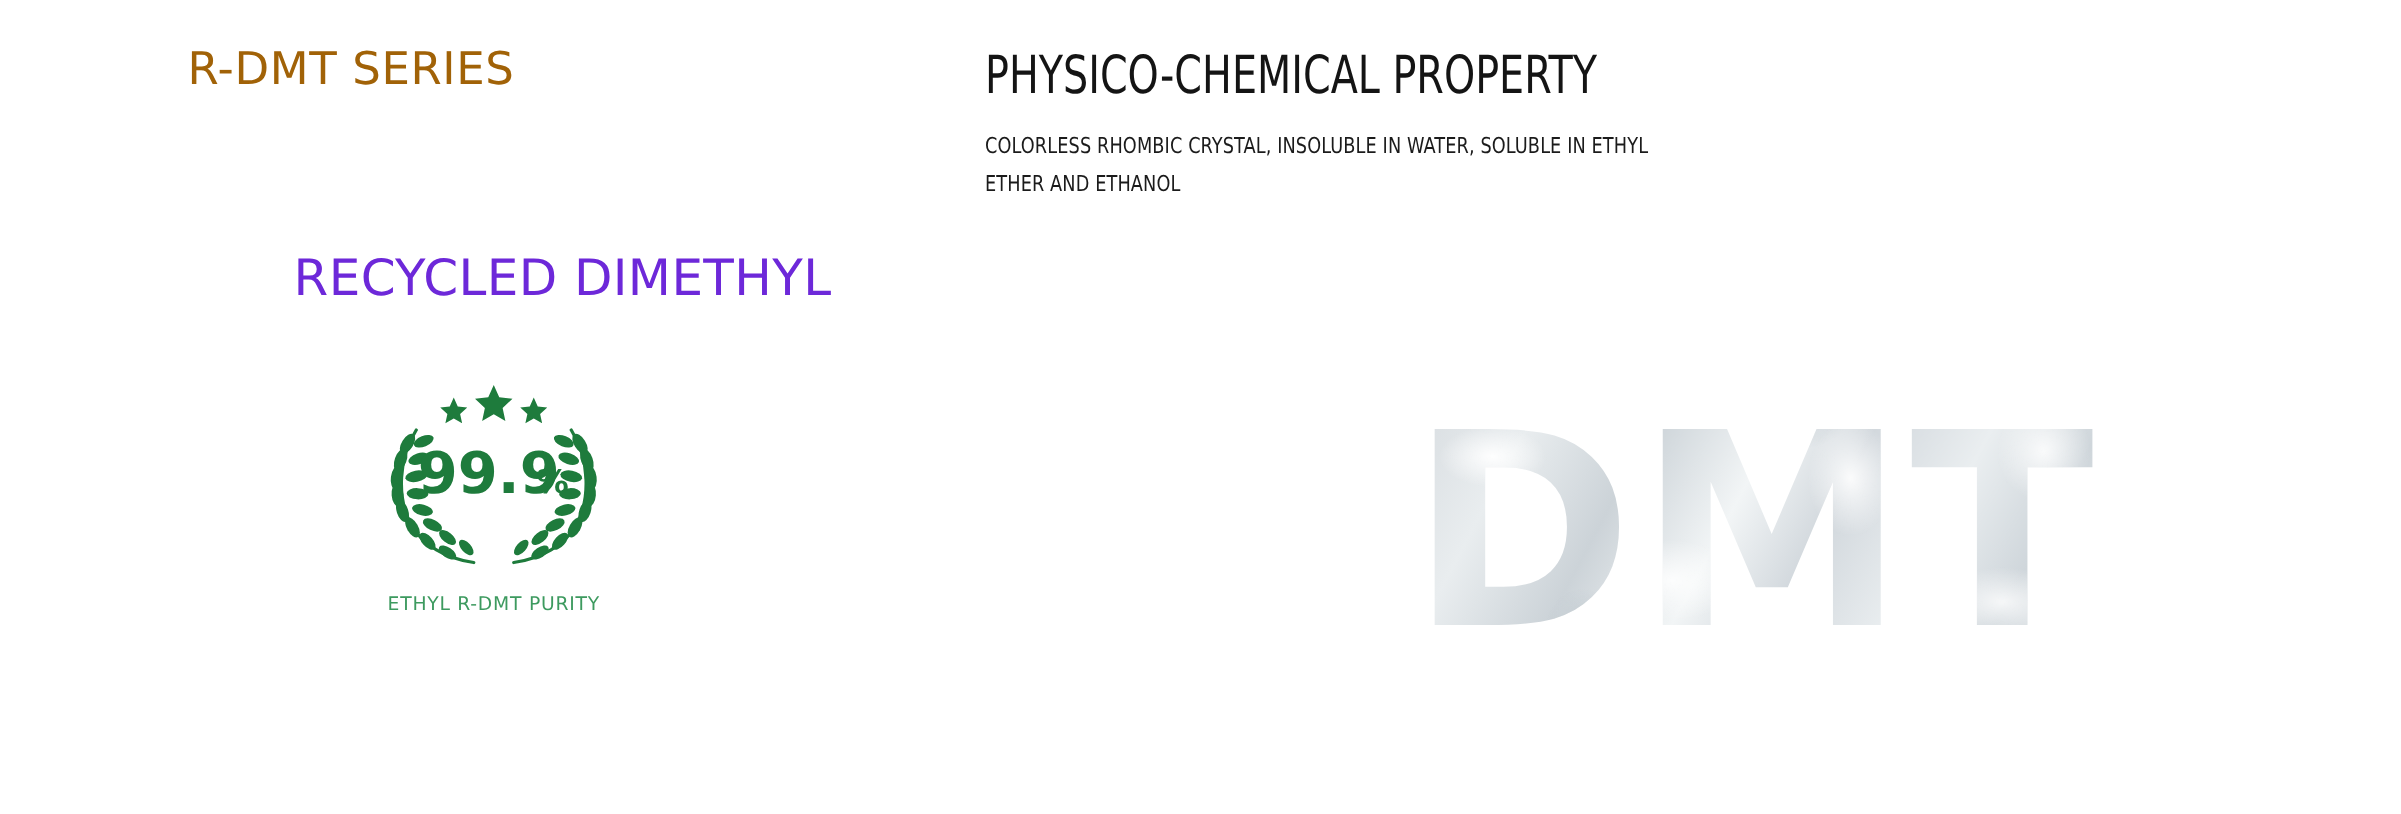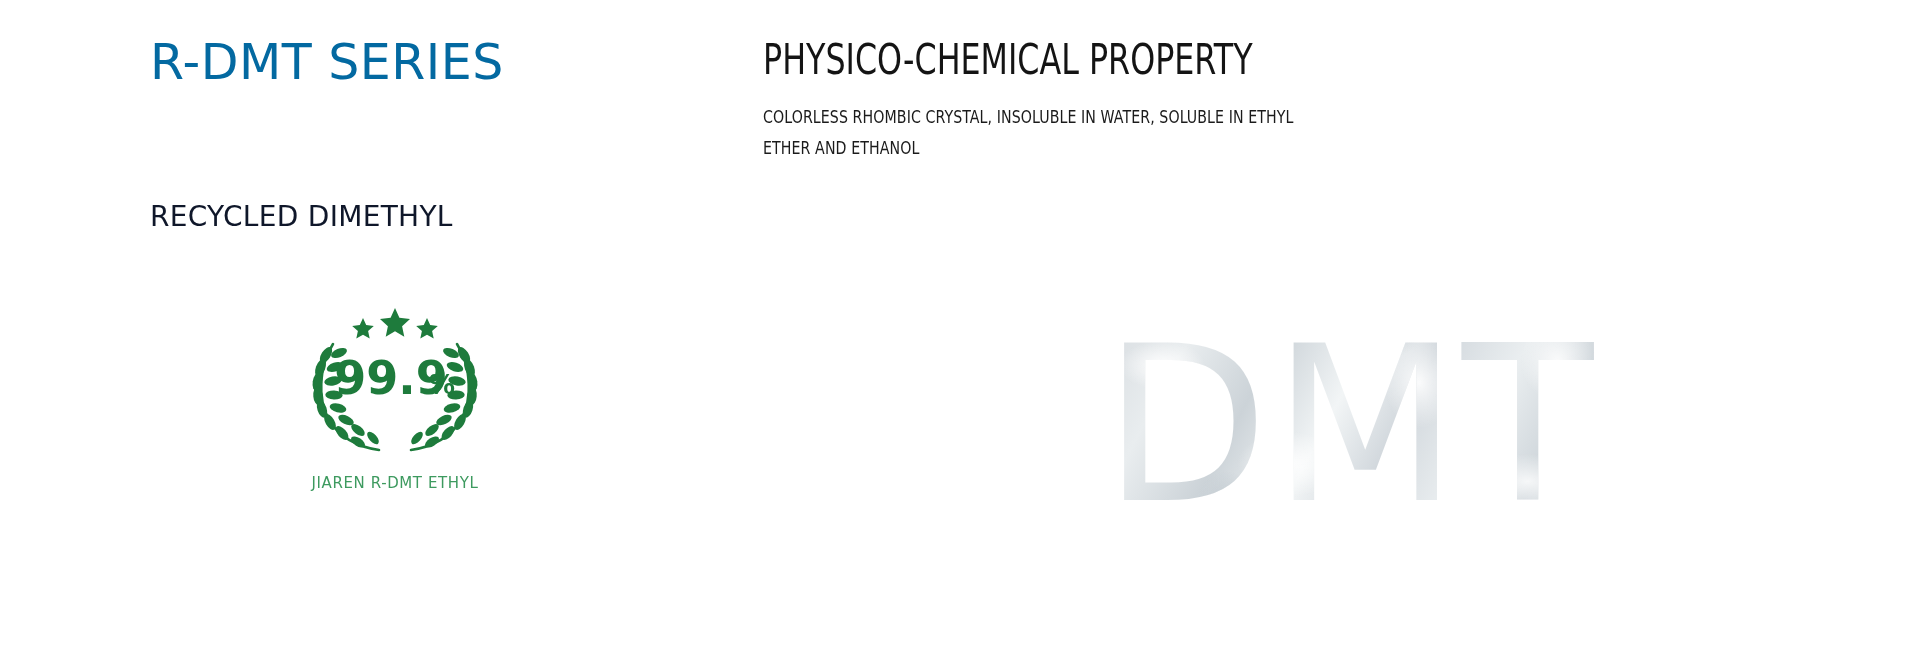--- a/index.html
+++ b/index.html
@@ -29,39 +29,40 @@
     top: 0;
     width: 620px;
     height: 651px;
   }
 
   .series-title {
     position: absolute;
     left: 0;
     top: 36px;
     font-family: "DejaVu Sans", sans-serif;
-    font-size: 49px;
+    font-size: 36px;
     font-weight: 400;
     letter-spacing: 0.5px;
-    color: #0369a1;
+    color: #a16207;
     white-space: nowrap;
     line-height: 1.1;
   }
 
   .product-name {
     position: absolute;
     left: 0;
     top: 202px;
     width: 600px;
     font-family: "DejaVu Sans", sans-serif;
-    font-size: 28px;
+    font-size: 40px;
     font-weight: 400;
     letter-spacing: 0.3px;
-    color: #0f172a;
+    color: #6d28d9;
     line-height: 1.08;
+    text-align: center;
   }
   .product-name .ln { display: block; }
   .product-name .ln2 { margin-left: 18px; }
 
   
   .badge-wrap {
     position: absolute;
     left: 135px;
     top: 306px;
     width: 220px;
@@ -81,21 +82,21 @@
     font-size: 15px;
     font-weight: 400;
     letter-spacing: 0.6px;
     color: #3d9a5f;
     white-space: nowrap;
   }
 
   
   .col-right {
     position: absolute;
-    left: 763px;
+    left: 788px;
     top: 0;
     width: 700px;
     height: 570px;
   }
 
   .sec-heading {
     font-family: "DejaVu Sans Condensed", "Liberation Sans Narrow", "DejaVu Sans", sans-serif;
     font-size: 42px;
     font-weight: 400;
     color: #141414;
@@ -125,21 +126,21 @@
   .block-use { position: absolute; left: 0; top: 204px; }
   .block-use .sec-body { margin-top: 6px; }
 
   
   .watermark {
     position: absolute;
     left: 340px;
     top: 318px;
     font-family: "DejaVu Sans", sans-serif;
     font-size: 215px;
-    font-weight: 400;
+    font-weight: 700;
     letter-spacing: 4px;
     line-height: 1;
     color: #dfe3e6;
     background-image:
       radial-gradient(ellipse 70px 40px at 12% 22%, rgba(255,255,255,0.95) 0%, rgba(255,255,255,0) 62%),
       radial-gradient(ellipse 90px 55px at 38% 68%, rgba(255,255,255,0.85) 0%, rgba(255,255,255,0) 60%),
       radial-gradient(ellipse 60px 80px at 64% 30%, rgba(255,255,255,0.9) 0%, rgba(255,255,255,0) 58%),
       radial-gradient(ellipse 85px 45px at 86% 76%, rgba(255,255,255,0.8) 0%, rgba(255,255,255,0) 62%),
       radial-gradient(ellipse 50px 60px at 25% 88%, rgba(186,196,203,0.75) 0%, rgba(186,196,203,0) 60%),
       radial-gradient(ellipse 75px 40px at 55% 8%, rgba(186,196,203,0.6) 0%, rgba(186,196,203,0) 62%),
@@ -218,21 +219,21 @@
               <ellipse cx="53" cy="136" rx="8" ry="4.1" transform="rotate(-146 53 136)"></ellipse>
               <ellipse cx="68" cy="132" rx="7.6" ry="3.9" transform="rotate(48 68 132)"></ellipse>
             </g>
           </g>
 
           <text x="86" y="88" text-anchor="middle" font-family="DejaVu Sans, sans-serif" font-size="46" font-weight="700" fill="#1e7b3c">99.9</text>
           <text x="137" y="88" text-anchor="middle" font-family="DejaVu Sans, sans-serif" font-size="26" font-weight="700" fill="#1e7b3c">%</text>
         </svg>
       </div>
 
-      <div class="badge-caption">JIAREN R-DMT ETHYL</div>
+      <div class="badge-caption">ETHYL R-DMT PURITY</div>
     </div>
   </div>
 
   <div class="col-right">
 
     <div class="block-physico">
       <div class="sec-heading">PHYSICO-CHEMICAL PROPERTY</div>
       <div class="sec-body">
         <span class="ln">COLORLESS RHOMBIC CRYSTAL, INSOLUBLE IN WATER, SOLUBLE IN ETHYL</span>
         <span class="ln">ETHER AND ETHANOL</span>

